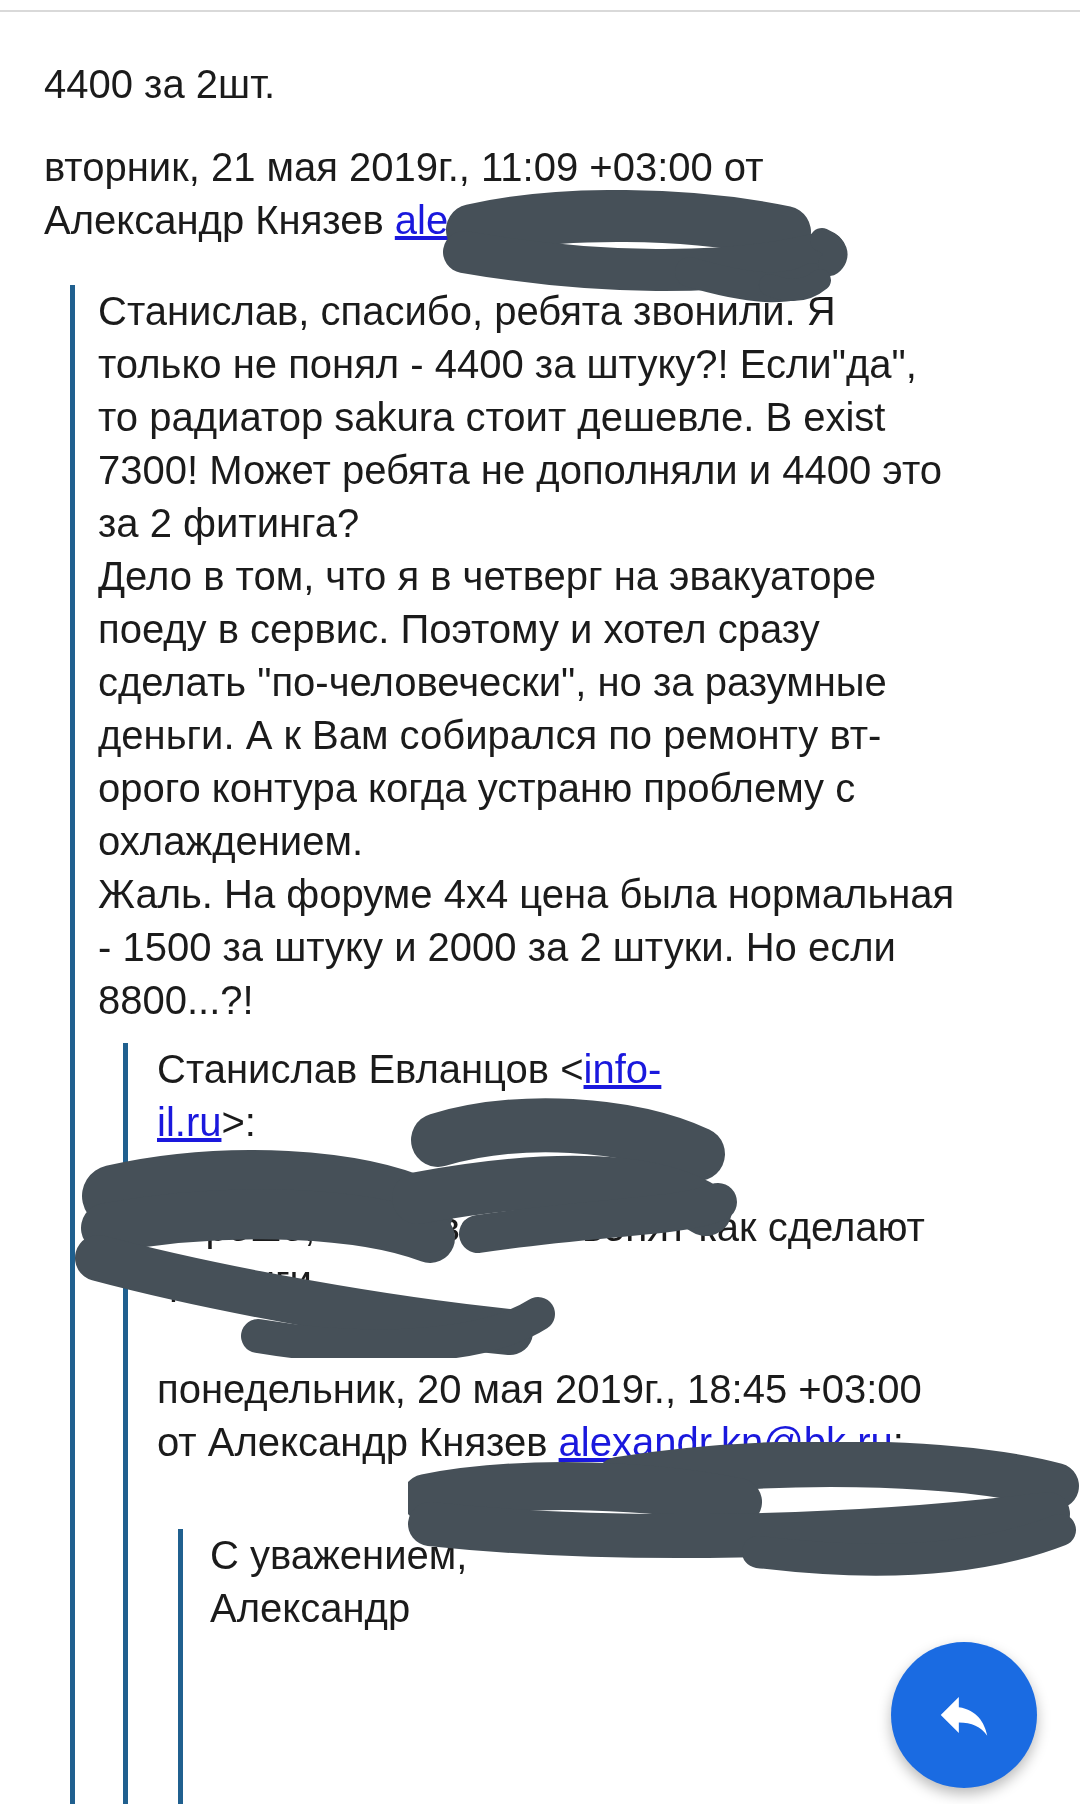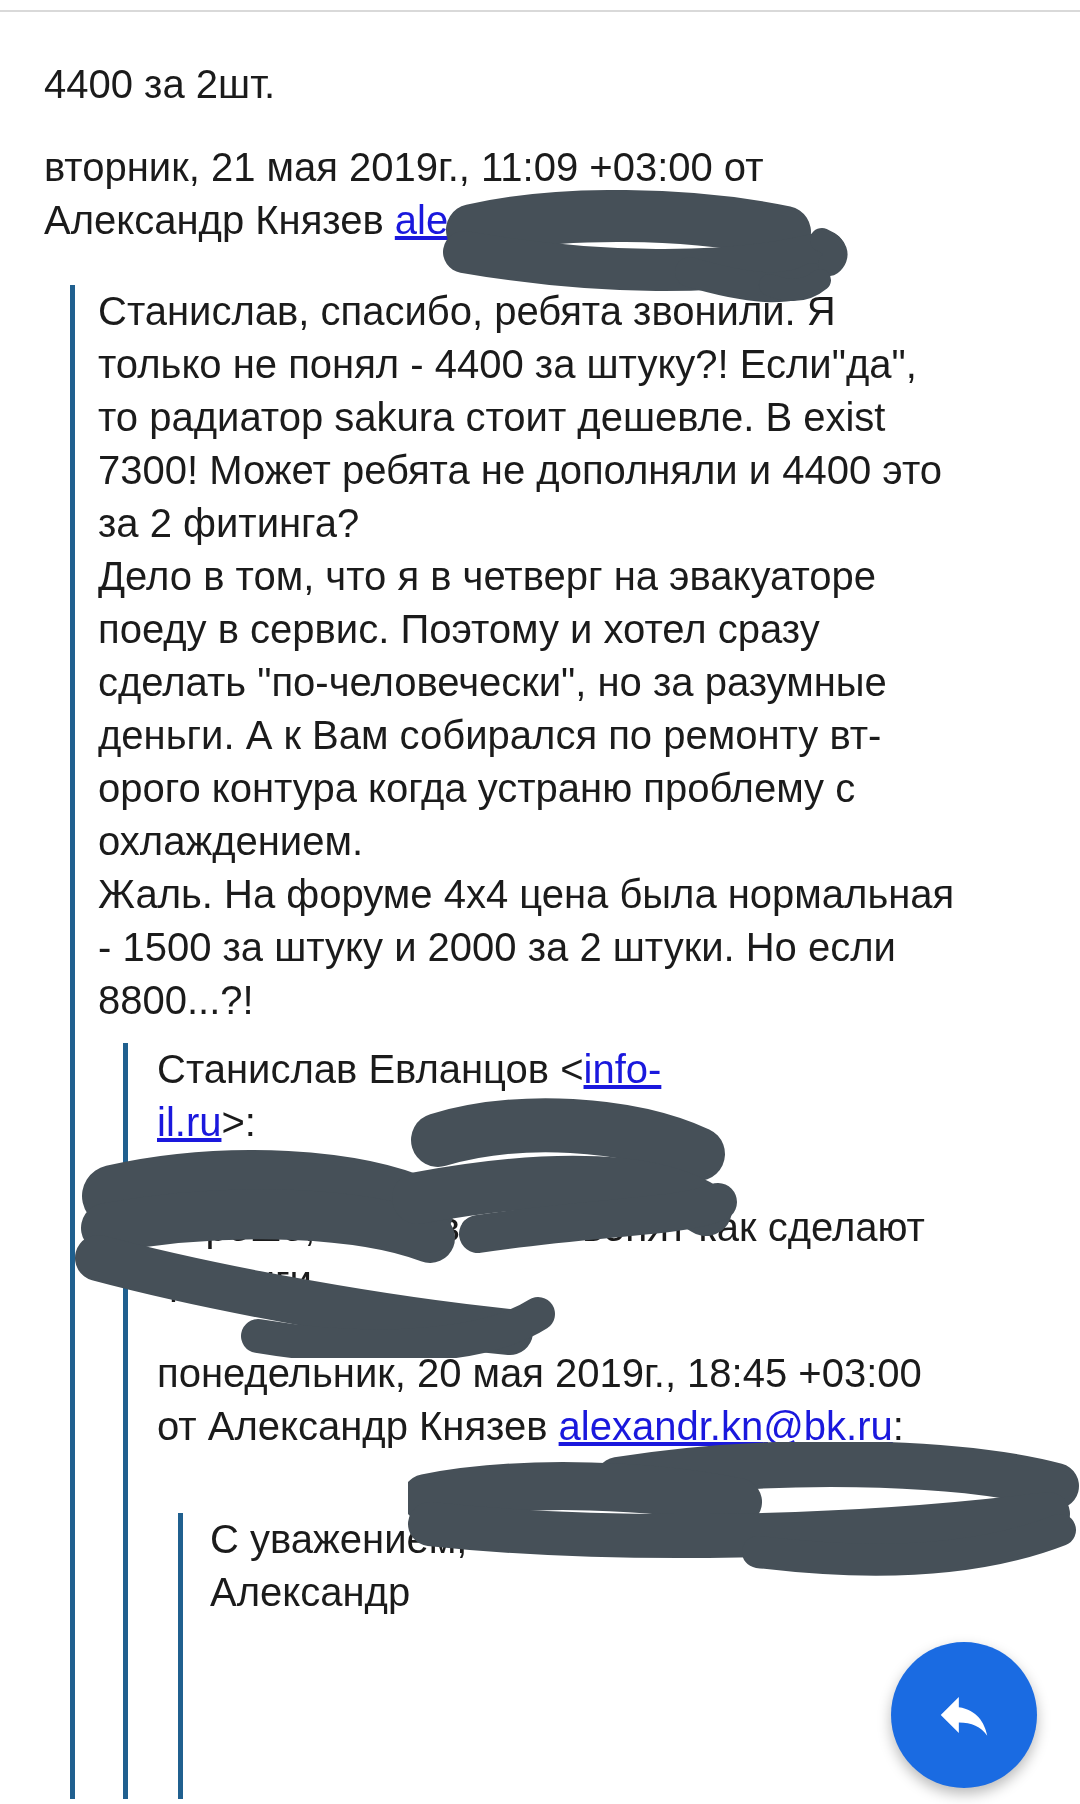--- a/index.html
+++ b/index.html
@@ -13,21 +13,21 @@
   .content { position:absolute; top:0; left:0; right:0; padding:58px 40px 0 44px; }
   .para { white-space:pre-line;margin-top:36px; }
   .reply-text { margin:0; }
   .hdr { margin-top:30px; white-space:pre-line; }
   .hdr-line { white-space:nowrap; }
   .q { border-left:5px solid #20608f; }
   .q1 { margin-top:38px; margin-left:26px; padding-left:23px; }
   .q2 { margin-top:16px; margin-left:25px; padding-left:29px; }
   .q3 { margin-top:45px; margin-left:21px; padding-left:27px; padding-bottom:180px; }
   .gap-para { margin-top:52px; }
-  .hdr2 { margin-top:40px; }
+  .hdr2 { margin-top:56px; }
   .sig { margin-top:60px; }
   a.mail-link, .mail-link { color:#1a18dd; text-decoration:underline; text-decoration-color:#1a18dd; cursor:pointer; }
   .scribble { position:absolute; pointer-events:none; }
   .scribble path { stroke:#465058; fill:none; stroke-linecap:round; stroke-linejoin:round; }
   .fab {
     position:absolute; left:891px; top:1642px; width:146px; height:146px;
     border-radius:50%; background:#1a6be2; border:none;
     display:flex; align-items:center; justify-content:center;
     box-shadow:0 6px 14px rgba(0,0,0,0.28); cursor:pointer;
   }

